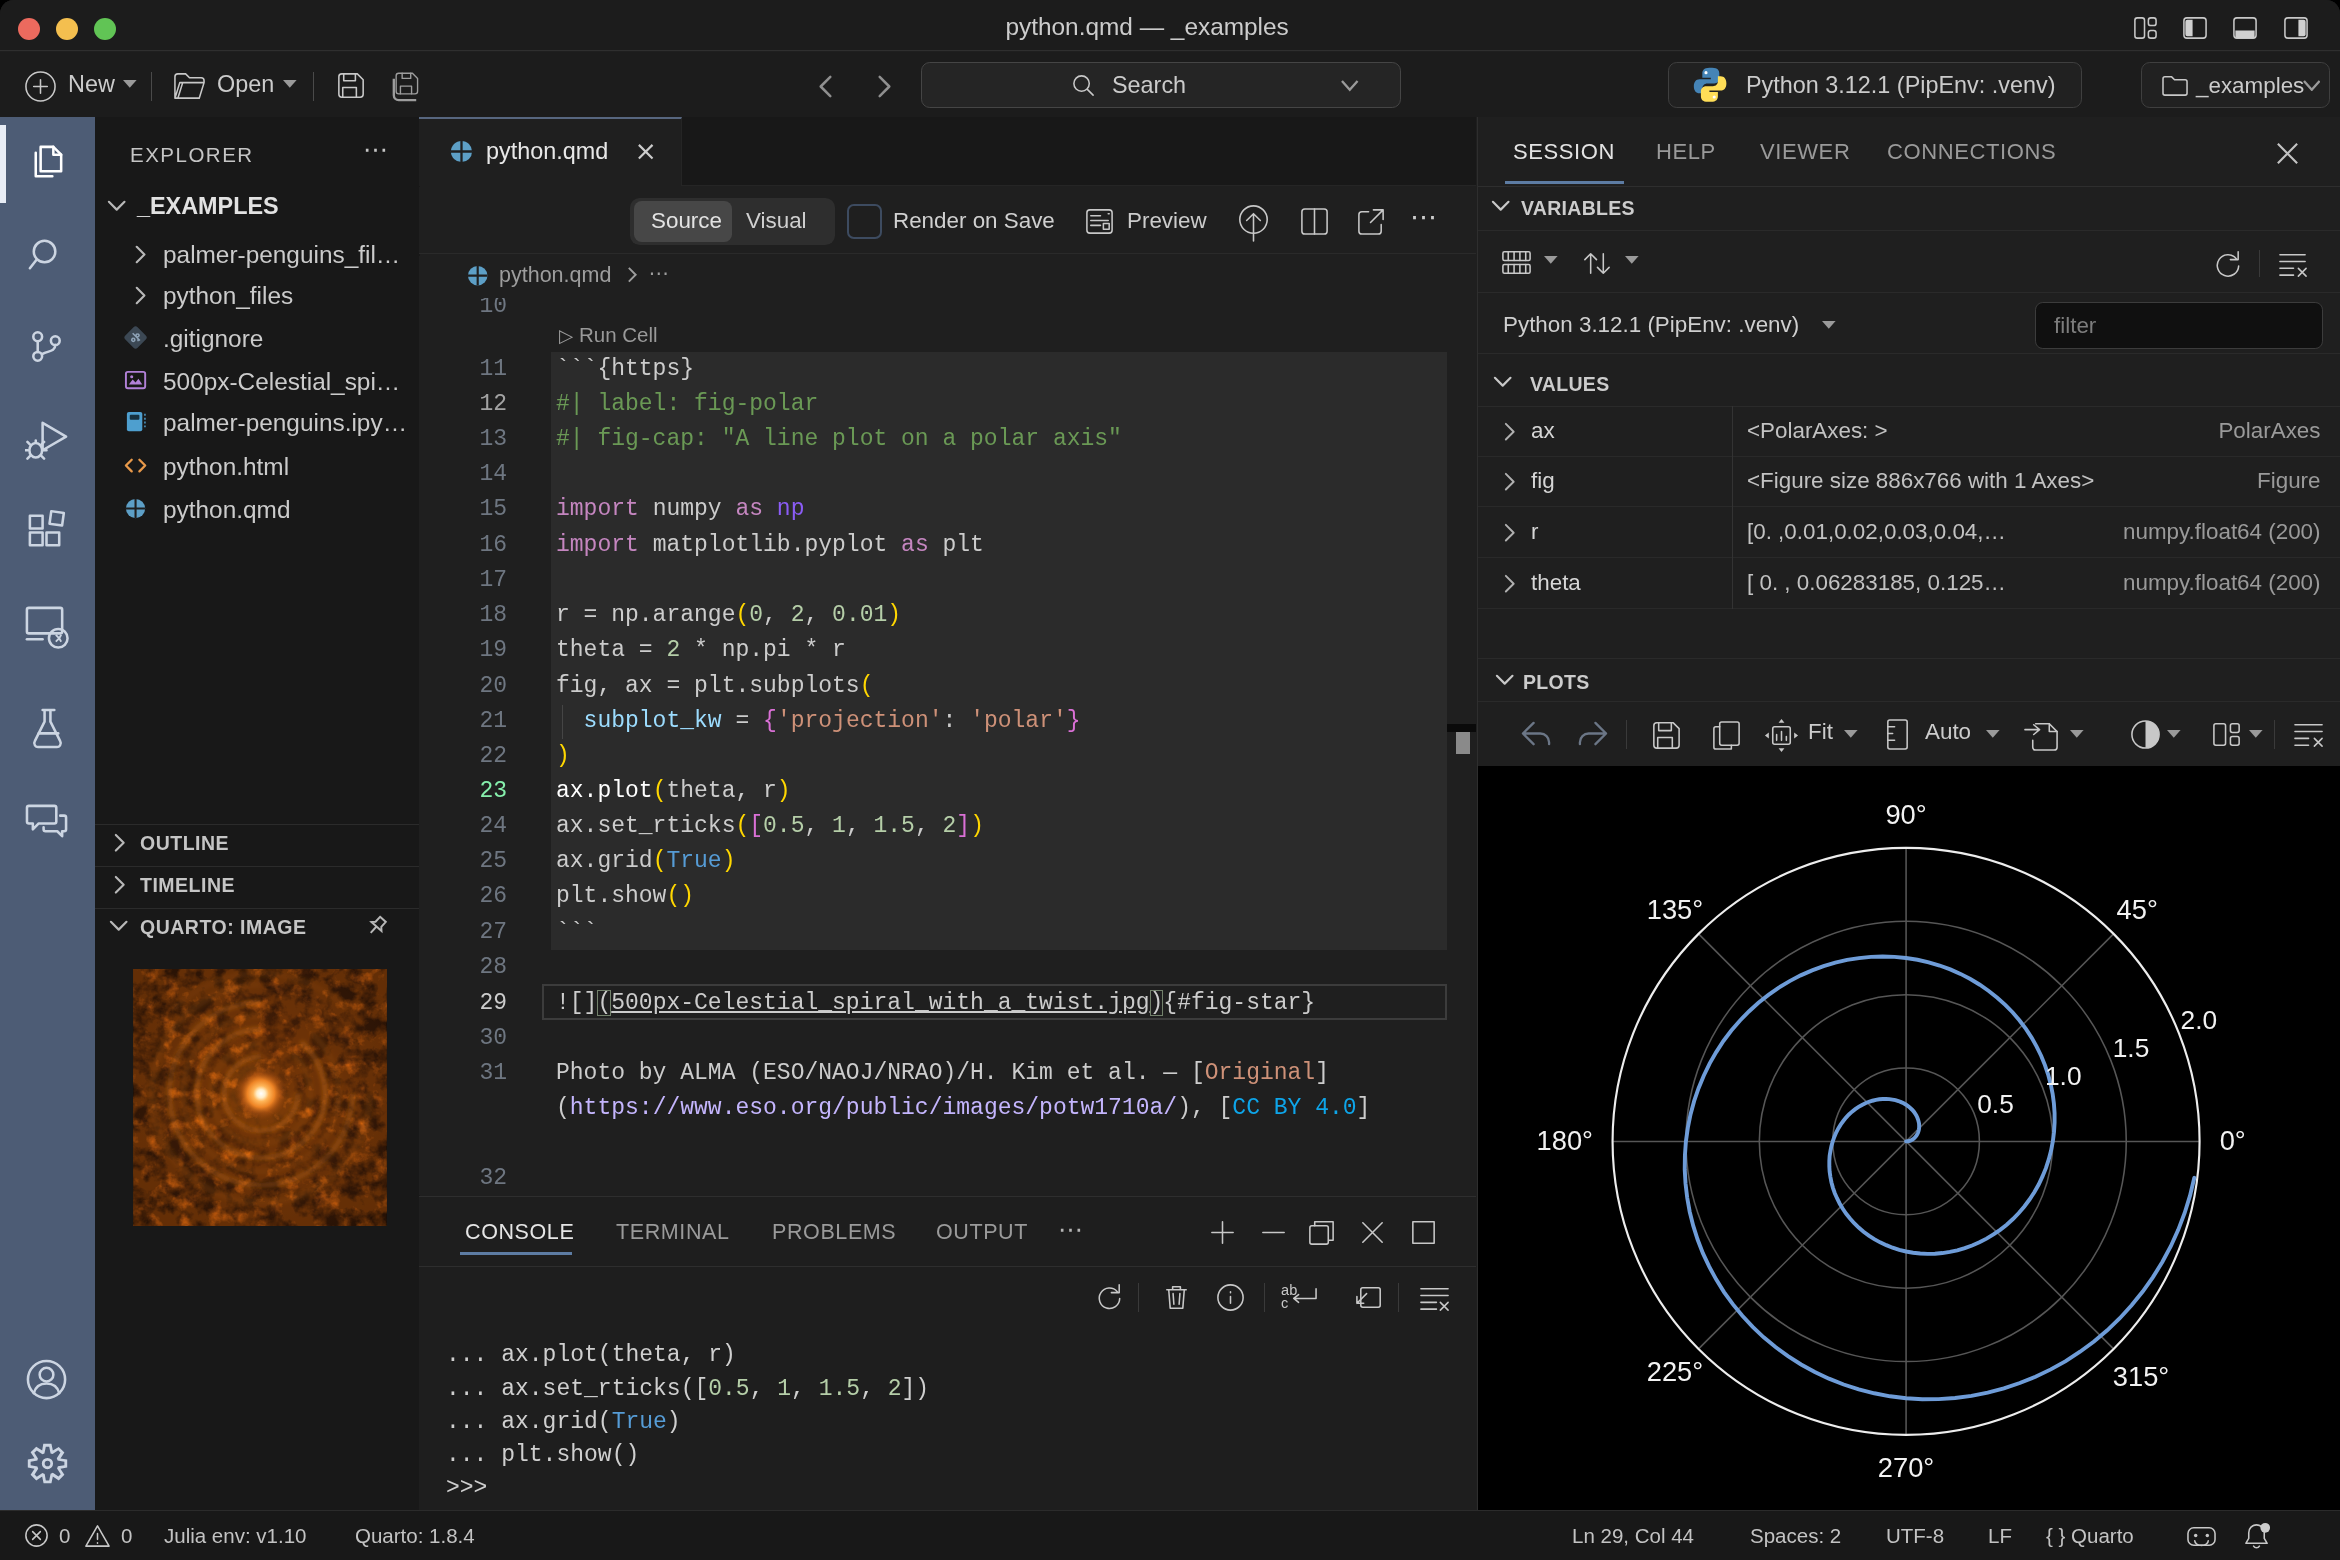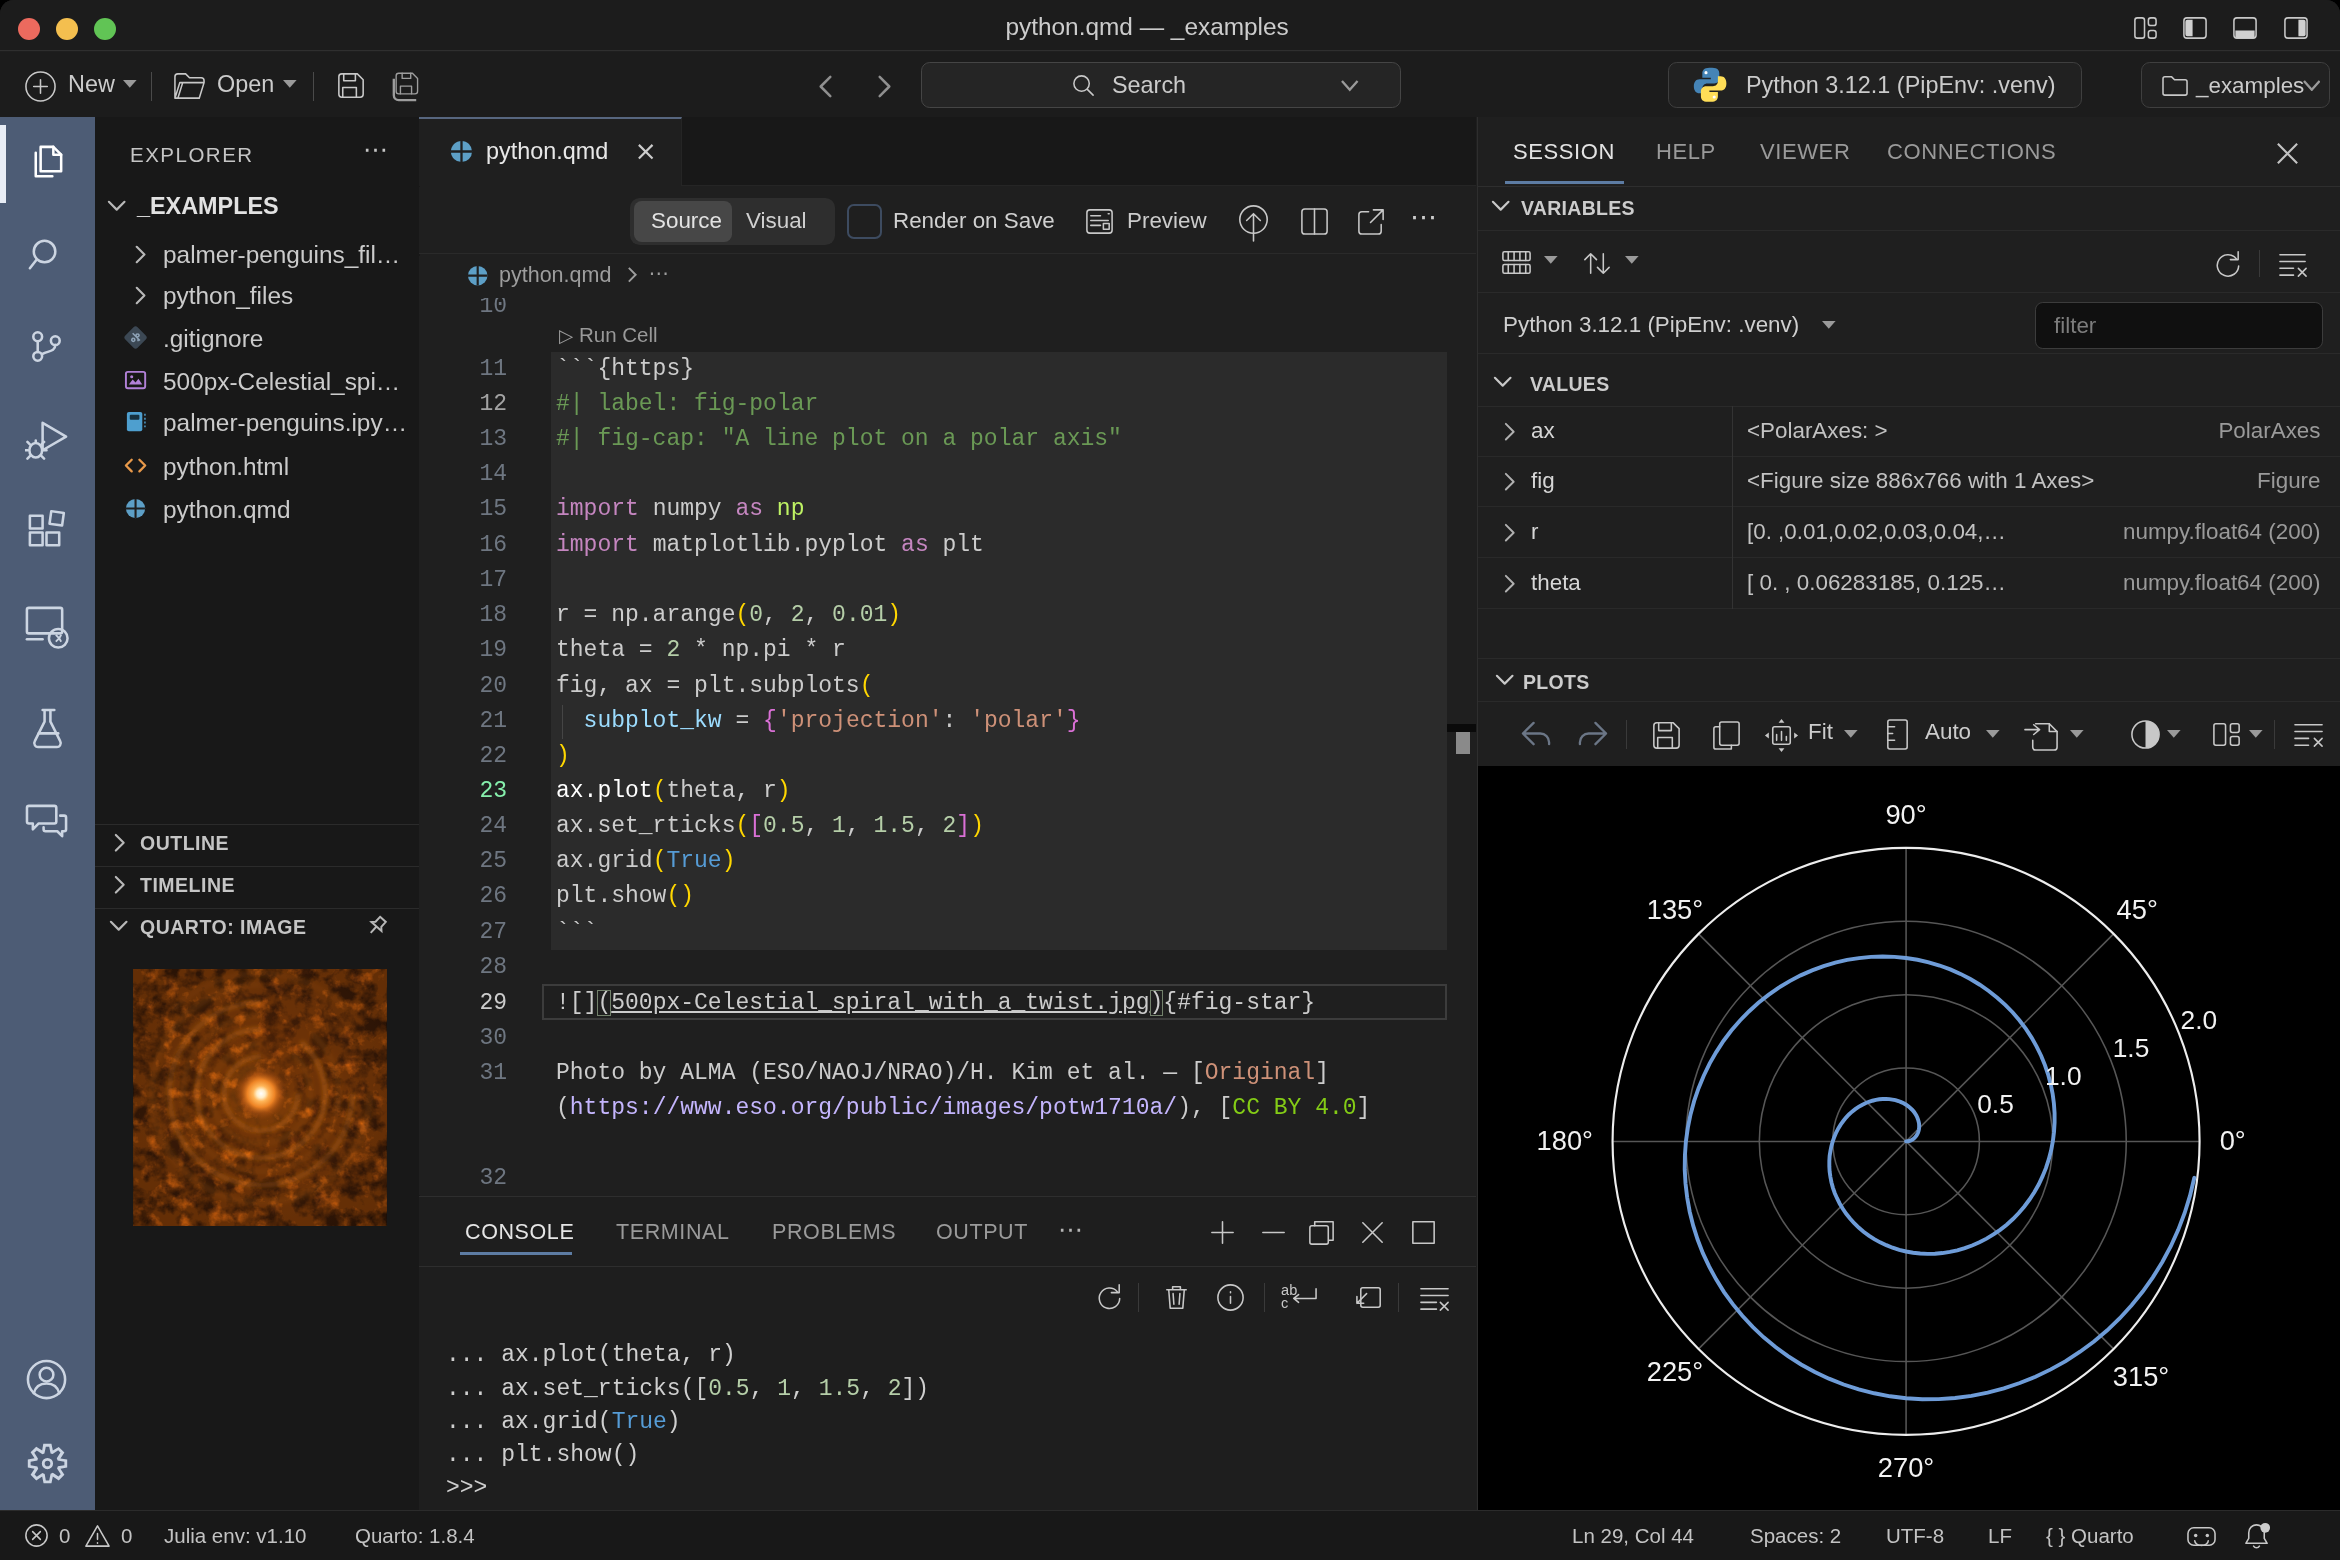--- a/index.html
+++ b/index.html
@@ -360,35 +360,35 @@
       <div class="ln" style="top:617px;line-height:35px;color:#6e7681">27</div>
       <div class="ln" style="top:652px;line-height:35px;color:#6e7681">28</div>
       <div class="ln" style="top:688px;line-height:35px;color:#cccccc">29</div>
       <div class="ln" style="top:723px;line-height:35px;color:#6e7681">30</div>
       <div class="ln" style="top:758px;line-height:35px;color:#6e7681">31</div>
       <div class="ln" style="top:863px;line-height:35px;color:#6e7681">32</div>
       <div class="abs" style="left:140px;top:25px;color:#999999;font-size:20.5px"><span style="font-size:18.5px">▷</span> Run Cell</div>
       <div class="cl" style="left:137px;top:54px;line-height:35px"><span style="color:#cccccc">```{https}</span></div>
       <div class="cl" style="left:137px;top:89px;line-height:35px"><span style="color:#6a9955">#| label: fig-polar</span></div>
       <div class="cl" style="left:137px;top:124px;line-height:35px"><span style="color:#6a9955">#| fig-cap: "A line plot on a polar axis"</span></div>
-      <div class="cl" style="left:137px;top:194px;line-height:35px"><span style="color:#c586c0">import</span><span style="color:#cccccc"> numpy </span><span style="color:#c586c0">as</span><span style="color:#bef264"> np</span></div>
+      <div class="cl" style="left:137px;top:194px;line-height:35px"><span style="color:#c586c0">import</span><span style="color:#cccccc"> numpy </span><span style="color:#c586c0">as</span><span style="color:#8b5cf6"> np</span></div>
       <div class="cl" style="left:137px;top:230px;line-height:35px"><span style="color:#c586c0">import</span><span style="color:#cccccc"> matplotlib.pyplot </span><span style="color:#c586c0">as</span><span style="color:#cccccc"> plt</span></div>
       <div class="cl" style="left:137px;top:300px;line-height:35px"><span style="color:#cccccc">r = np.arange</span><span style="color:#ffd700">(</span><span style="color:#b5cea8">0</span><span style="color:#cccccc">, </span><span style="color:#b5cea8">2</span><span style="color:#cccccc">, </span><span style="color:#b5cea8">0.01</span><span style="color:#ffd700">)</span></div>
       <div class="cl" style="left:137px;top:335px;line-height:35px"><span style="color:#cccccc">theta = </span><span style="color:#b5cea8">2</span><span style="color:#cccccc"> * np.pi * r</span></div>
       <div class="cl" style="left:137px;top:371px;line-height:35px"><span style="color:#cccccc">fig, ax = plt.subplots</span><span style="color:#ffd700">(</span></div>
       <div class="cl" style="left:137px;top:406px;line-height:35px"><span style="color:#cccccc">&nbsp;&nbsp;</span><span style="color:#9cdcfe">subplot_kw</span><span style="color:#cccccc"> = </span><span style="color:#da70d6">{</span><span style="color:#ce9178">'projection'</span><span style="color:#cccccc">: </span><span style="color:#ce9178">'polar'</span><span style="color:#da70d6">}</span></div>
       <div class="cl" style="left:137px;top:441px;line-height:35px"><span style="color:#ffd700">)</span></div>
       <div class="cl" style="left:137px;top:476px;line-height:35px"><span style="color:#ffffff">ax.plot</span><span style="color:#ffd700">(</span><span style="color:#cccccc">theta, r</span><span style="color:#ffd700">)</span></div>
       <div class="cl" style="left:137px;top:511px;line-height:35px"><span style="color:#cccccc">ax.set_rticks</span><span style="color:#ffd700">(</span><span style="color:#da70d6">[</span><span style="color:#b5cea8">0.5</span><span style="color:#cccccc">, </span><span style="color:#b5cea8">1</span><span style="color:#cccccc">, </span><span style="color:#b5cea8">1.5</span><span style="color:#cccccc">, </span><span style="color:#b5cea8">2</span><span style="color:#da70d6">]</span><span style="color:#ffd700">)</span></div>
       <div class="cl" style="left:137px;top:546px;line-height:35px"><span style="color:#cccccc">ax.grid</span><span style="color:#ffd700">(</span><span style="color:#569cd6">True</span><span style="color:#ffd700">)</span></div>
       <div class="cl" style="left:137px;top:581px;line-height:35px"><span style="color:#cccccc">plt.show</span><span style="color:#ffd700">()</span></div>
       <div class="cl" style="left:137px;top:617px;line-height:35px"><span style="color:#cccccc">```</span></div>
       <div class="cl" style="left:137px;top:688px;line-height:35px"><span style="color:#cccccc">![]</span><span style="color:#cccccc;outline:1px solid #72816b;outline-offset:-1px">(</span><span style="color:#cccccc;text-decoration:underline">500px-Celestial_spiral_with_a_twist.jpg</span><span style="color:#cccccc;outline:1px solid #72816b;outline-offset:-1px">)</span><span style="color:#cccccc">{#fig-star}</span></div>
       <div class="cl" style="left:137px;top:758px;line-height:35px"><span style="color:#cccccc">Photo by ALMA (ESO/NAOJ/NRAO)/H. Kim et al. — [</span><span style="color:#ce9178">Original</span><span style="color:#cccccc">]</span></div>
-      <div class="cl" style="left:137px;top:793px;line-height:35px"><span style="color:#cccccc">(</span><span style="color:#c4b5fd;">https://www.eso.org/public/images/potw1710a/</span><span style="color:#cccccc">), [</span><span style="color:#84cc16">CC BY 4.0</span><span style="color:#cccccc">]</span></div>
+      <div class="cl" style="left:137px;top:793px;line-height:35px"><span style="color:#cccccc">(</span><span style="color:#c4b5fd;">https://www.eso.org/public/images/potw1710a/</span><span style="color:#cccccc">), [</span><span style="color:#0ea5e9">CC BY 4.0</span><span style="color:#cccccc">]</span></div>
       <div class="abs" style="left:1028px;top:0;width:29px;height:897px;background:#1f1f1f"></div>
       <div class="abs" style="left:1028px;top:426px;width:29px;height:7.8px;background:#0a0a0a"></div>
       <div class="abs" style="left:1037px;top:434px;width:13.7px;height:21.5px;background:#8a8a8a"></div>
     </div>
     <div class="panel">
       <div class="ptab" style="left:46px;color:#e5e5e5">CONSOLE</div>
       <div class="abs" style="left:41px;top:55px;width:112px;height:2.9px;background:#5d7ca3"></div>
       <div class="ptab" style="left:197px">TERMINAL</div>
       <div class="ptab" style="left:353px">PROBLEMS</div>
       <div class="ptab" style="left:517px">OUTPUT</div>

